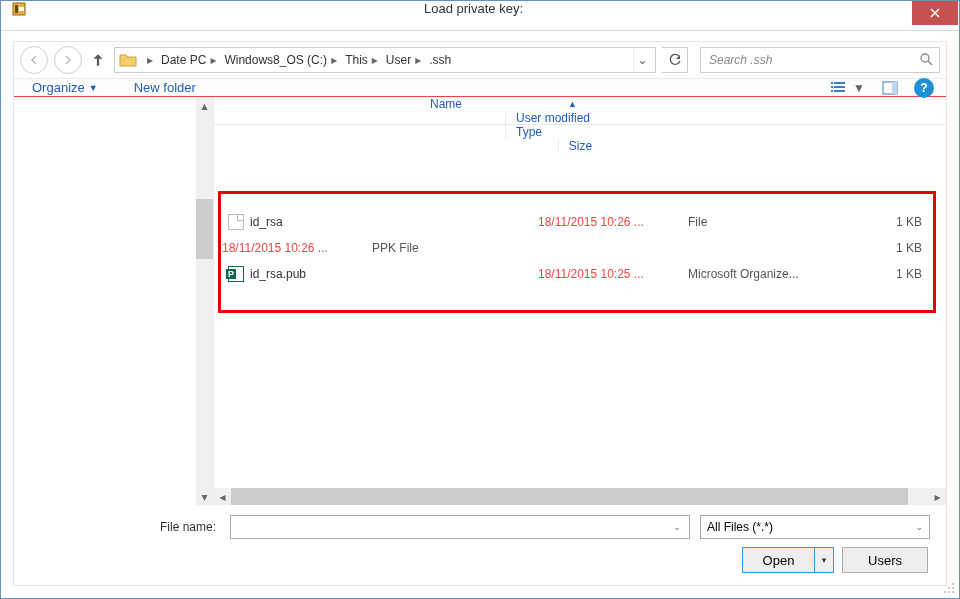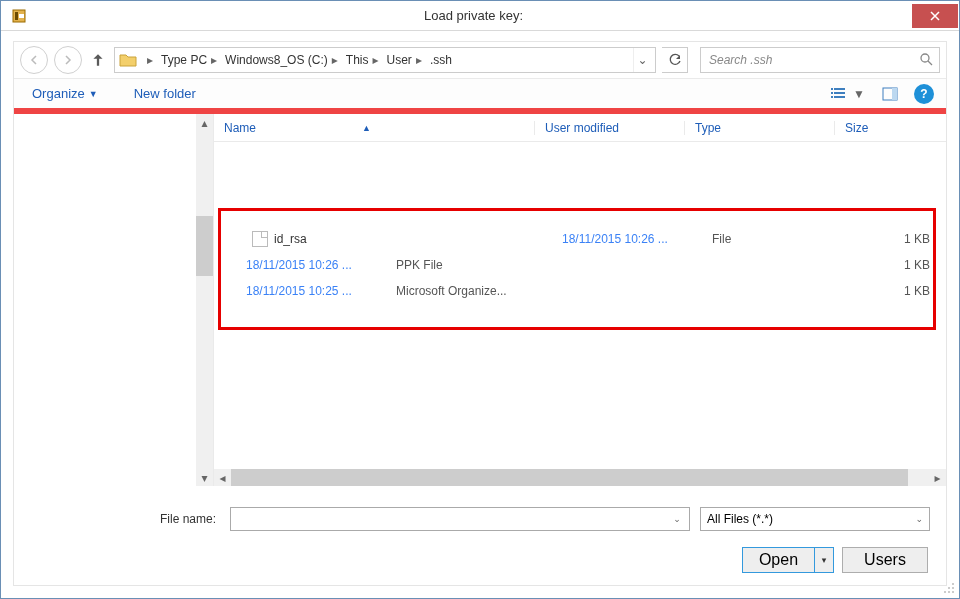--- a/index.html
+++ b/index.html
@@ -16,21 +16,21 @@
     border: 1px solid #6a8fb5;
     display: flex;
     flex-direction: column;
     position: relative;
   }
   
   .titlebar {
     height: 30px;
     background: #fff;
     display: flex;
-    align-items: center;
+    align-items: flex-start;
     border-bottom: 1px solid #d9d9d9;
   }
   .titlebar .app-icon {
     width: 16px; height: 16px;
     margin: 0 8px 0 10px;
   }
   .titlebar .title {
     flex: 1;
     text-align: center;
     font-size: 13px;
@@ -134,24 +134,24 @@
     outline: none;
     flex: 1;
     font-size: 12px;
     color: #8b5cf6;
     background: transparent;
   }
   .search-box input::placeholder { color: #888; font-style: italic; }
   .search-box .s-icon { color:#888; }
   
   .toolbar {
-    height: 36px;
+    height: 19px;
     background: #fdfdfd;
     border-top: 1px solid #eaeaea;
-    border-bottom: 6px solid #ef4444;
+    border-bottom: 1px solid #ef4444;
     display: flex;
     align-items: center;
     padding: 7px 12px;
   }
   .tool-link {
     color: #1e5db8;
     font-size: 13px;
     cursor: pointer;
     padding: 4px 6px;
     display: flex; align-items: center; gap: 4px;
@@ -217,20 +217,21 @@
     flex-direction: column;
     min-width: 0;
   }
   .cols {
     height: 28px;
     display: flex;
     align-items: center;
     border-bottom: 1px solid #eaeaea;
     color: #1e5db8;
     font-size: 12px;
+    flex-direction: column;
   }
   .col { padding: 0 10px; }
   .col-name { width: 320px; display:flex; align-items:center; gap:6px;}
   .col-name .sort { color:#1e5db8; font-size: 9px; margin-left: 100px;}
   .col-date { width: 150px; border-left: 1px solid #eaeaea;}
   .col-type { width: 150px; border-left: 1px solid #eaeaea;}
   .col-size { flex:1; border-left: 1px solid #eaeaea;}
   .file-list {
     flex: 1;
     position: relative;
@@ -239,31 +240,31 @@
   .highlight-box {
     position: absolute;
     left: 4px;
     top: 66px;
     right: 10px;
     height: 122px;
     border: 3px solid #e60000;
   }
   .rows {
     position: absolute;
-    left: 8px; right: 0; top: 84px; margin-left: 24px;
+    left: 8px; right: 8px; top: 84px;
   }
   .row {
     height: 26px;
     display: flex;
     align-items: center;
     font-size: 12px;
     color: #333;
   }
   .row .c-name { width: 316px; display:flex; align-items:center; gap:6px; padding-left: 6px;}
-  .row .c-date { width: 150px; color:#3b82f6;}
+  .row .c-date { width: 150px; color:#ef4444;}
   .row .c-type { width: 150px; color:#555;}
   .row .c-size { flex:1; text-align: right; padding-right: 16px; color:#555;}
   .file-icon-blank {
     width: 16px; height: 16px;
     border: 1px solid #bbb;
     background: #fff;
     position: relative;
   }
   .file-icon-blank::after {
     content:'';
@@ -305,22 +306,21 @@
   .hscroll .hthumb {
     position:absolute; left:0; top:0; height:100%;
     width: 97%;
     background:#cdcdcd;
   }
   
   .bottom-panel {
     padding: 10px 16px 12px 16px;
     display: flex;
     flex-direction: column;
-    gap: 16px;
-    margin-top: 11px;
+    gap: 8px;
   }
   .filename-row {
     display: flex;
     align-items: center;
     gap: 10px;
   }
   .filename-row label { width: 190px; text-align: right; color:#333; font-size:12px; padding-right: 4px;}
   .filename-input {
     flex: 1;
     height: 24px;
@@ -352,21 +352,21 @@
     padding-right: 2px;
   }
   .btn {
     height: 26px;
     min-width: 86px;
     border: 1px solid #adadad;
     background: #eee;
     display: flex;
     align-items: center;
     justify-content: center;
-    font-size:16px;
+    font-size:13px;
     cursor: pointer;
   }
   .btn.primary {
     border: 1px solid #3399dd;
   }
   .split-btn {
     display:flex;
   }
   .split-btn .btn { min-width: 72px; border-right:none;}
   .split-btn .dd {
@@ -426,21 +426,21 @@
       <div class="address-bar">
         <span class="folder-ic">
           <svg viewBox="0 0 18 16">
               <path d="M1 3 L7 3 L9 5 L17 5 L17 14 L1 14 Z" fill="#f3cf6b" stroke="#caa33b"></path>
             </svg>
         </span>
         <span class="crumb">
             <span class="chev">▸</span>
           </span>
         <span class="crumb">
-            <span>Type PC</span>
+            <span>Date PC</span>
             <span class="chev">▸</span>
           </span>
         <span class="crumb">
             <span>Windows8_OS (C:)</span>
             <span class="chev">▸</span>
           </span>
         <span class="crumb">
             <span>This</span>
             <span class="chev">▸</span>
           </span>
@@ -531,20 +531,24 @@
               <div class="c-date">18/11/2015 10:26 ...</div>
               <div class="c-type">File</div>
               <div class="c-size">1 KB</div>
             </div>
             <div class="row">
               <div class="c-date">18/11/2015 10:26 ...</div>
               <div class="c-type">PPK File</div>
               <div class="c-size">1 KB</div>
             </div>
             <div class="row">
+              <div class="c-name">
+                  <span class="file-icon-pub"></span>
+                  <span>id_rsa.pub</span>
+                </div>
               <div class="c-date">18/11/2015 10:25 ...</div>
               <div class="c-type">Microsoft Organize...</div>
               <div class="c-size">1 KB</div>
             </div>
           </div>
         </div>
 
         <div class="hscroll">
           <div class="ha">◂</div>
           <div class="htrack">

